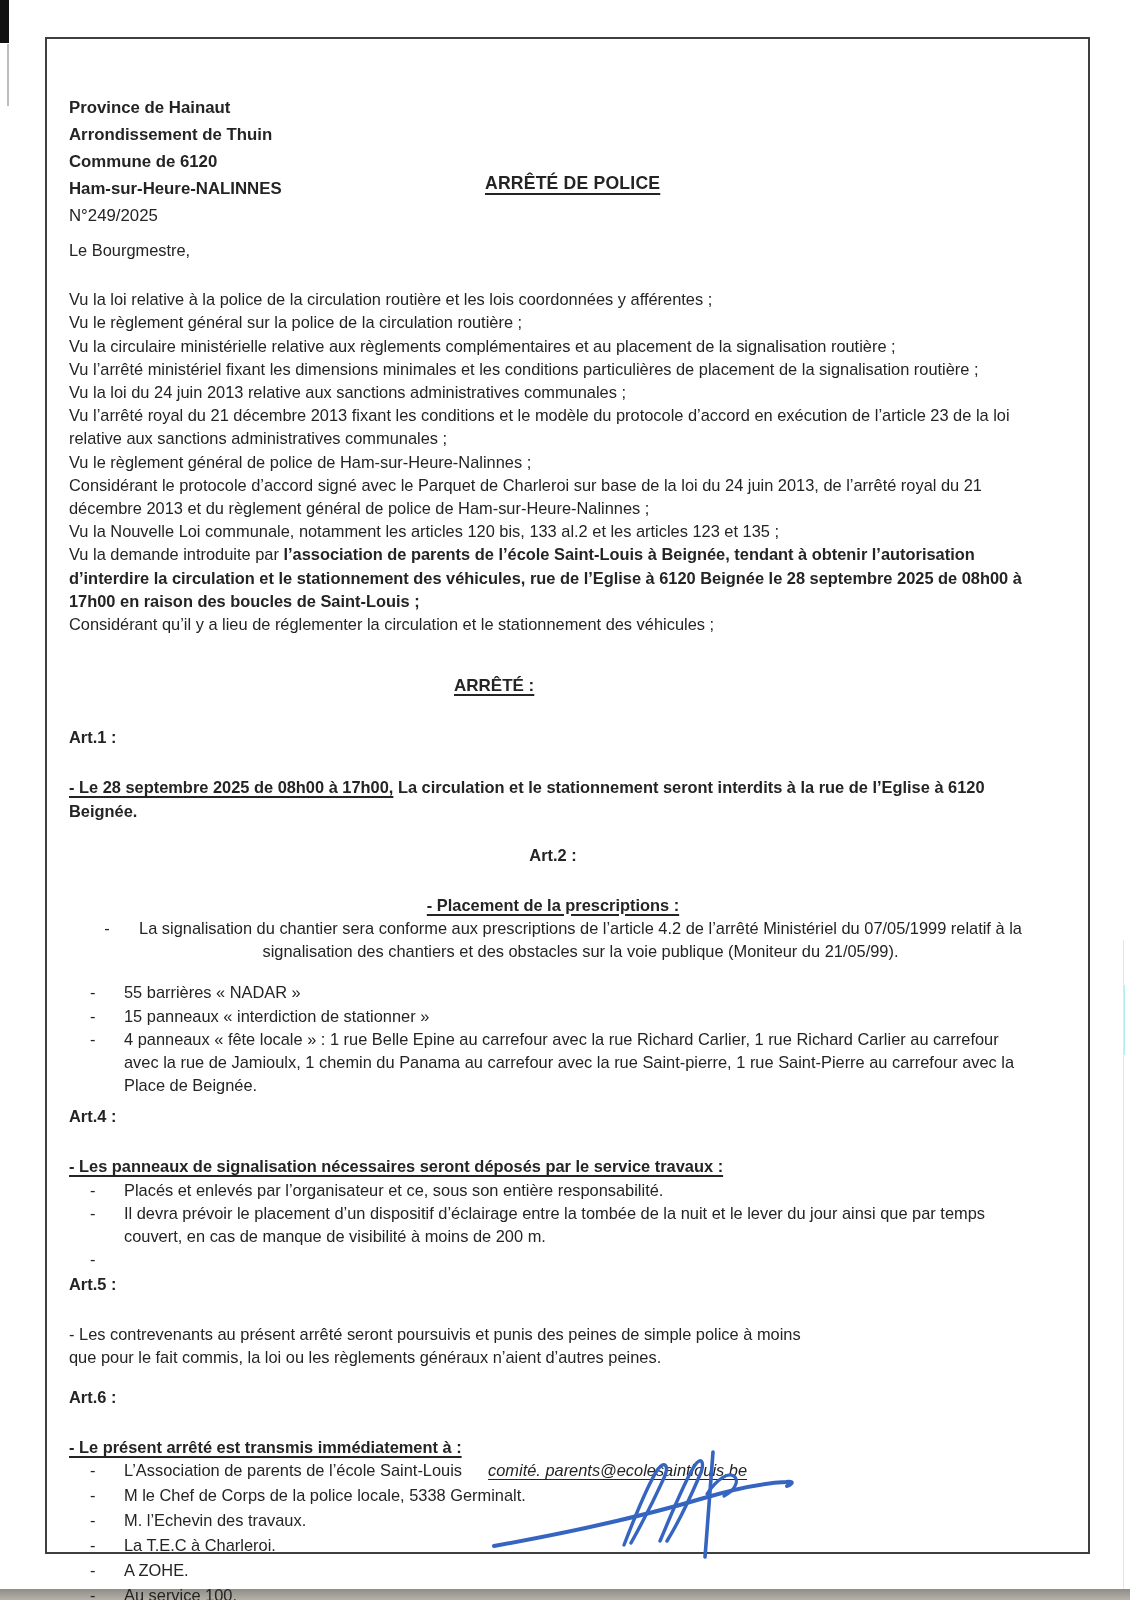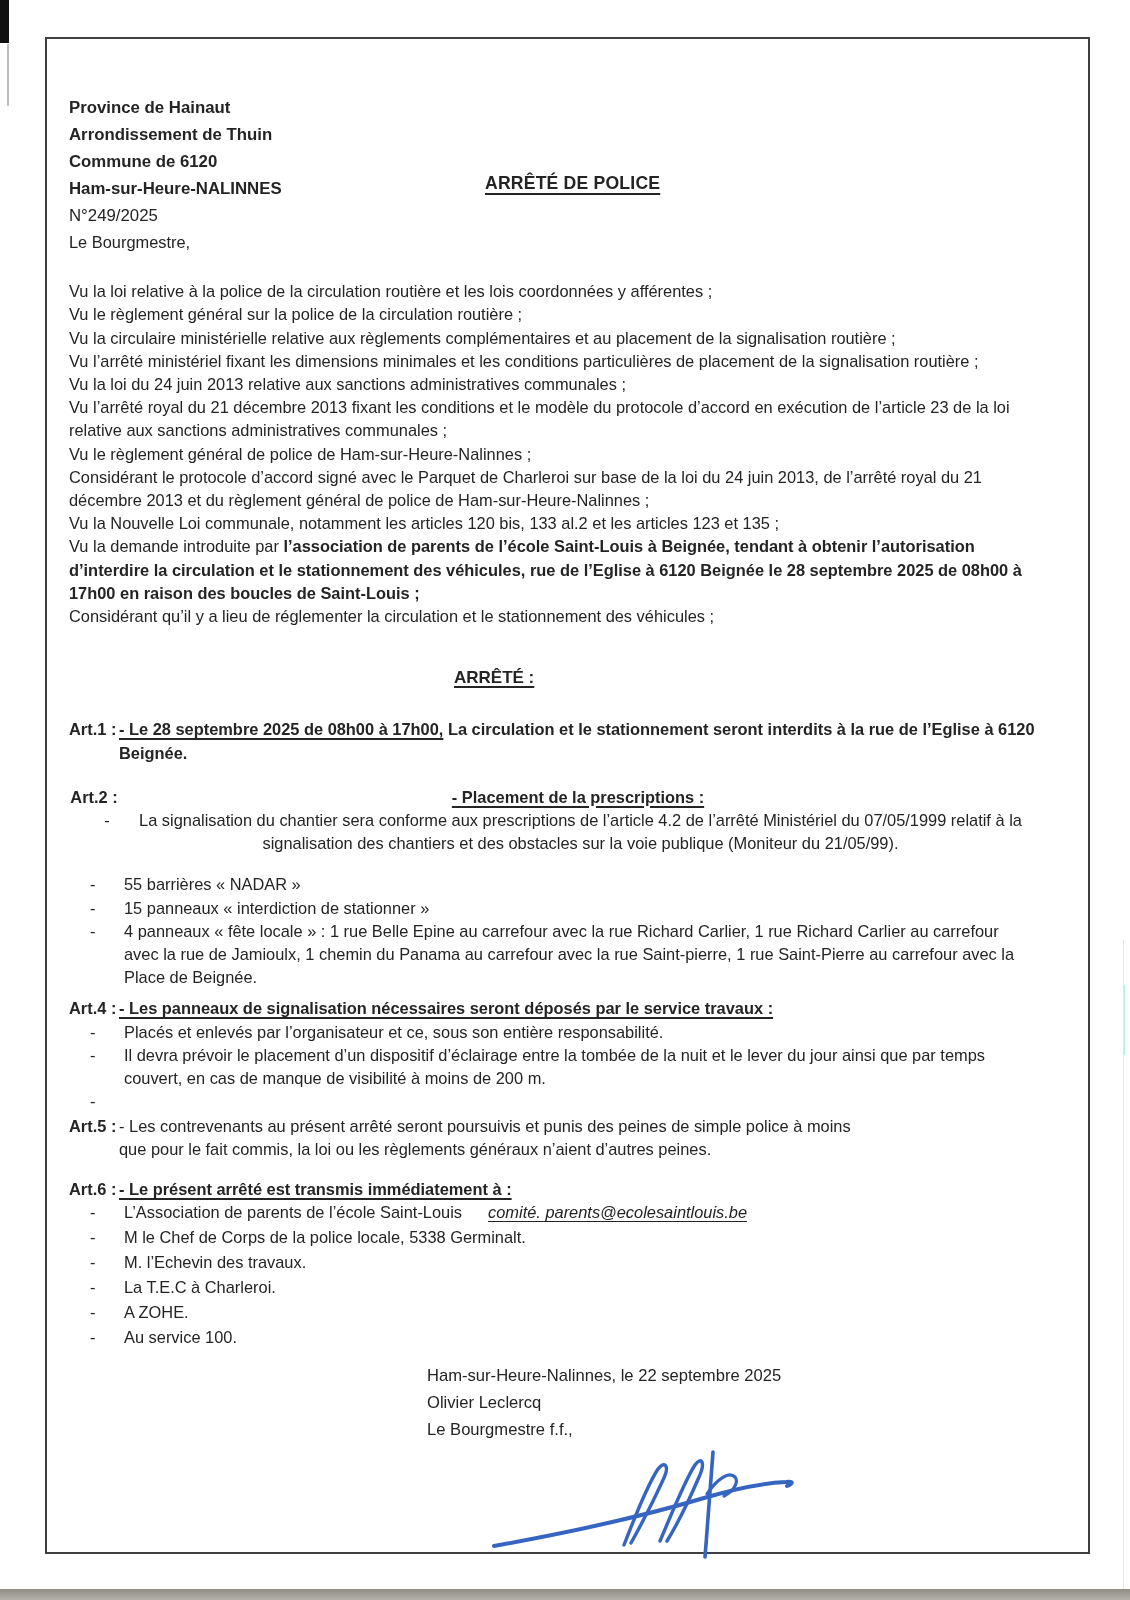--- a/index.html
+++ b/index.html
@@ -16,30 +16,30 @@
   .b{font-weight:700;}
   .u{text-decoration:underline;text-decoration-thickness:1.6px;text-underline-offset:3px;}
   .i{}
   
   .hdr-left{line-height:27px;font-size:16.8px;}
   .doc-title{
     position:absolute;left:438px;top:134px;font-size:17.6px;font-weight:700;
     text-decoration:underline;text-decoration-thickness:2px;text-underline-offset:4px;
     letter-spacing:.2px;
   }
-  .salutation{margin-top:2px;}
+  .salutation{margin-top:10px;}
   .recitals{margin-top:26px;}
   .recital{margin:0;}
   .decree-heading{
     margin-top:38px;margin-left:385px;font-weight:700;font-size:17px;
     text-decoration:underline;text-decoration-thickness:1.8px;text-underline-offset:3px;
   }
   
   .article{margin-top:0;}
-  .article-head{display:flex;}
+  .article-head{display:flex;flex-direction:column;}
   .alabel{flex:0 0 50px;font-weight:700;white-space:nowrap;}
   .acontent{flex:1;}
   .bullets{margin:0;}
   .bullet{display:flex;padding-left:21px;}
   .dash{flex:0 0 34px;}
   .btext{flex:1;}
   .mt-art1{margin-top:29px;}
   .mt-art2{margin-top:21px;text-align:center;}
   .mt-art3{margin-top:18px;}
   .mt-art4{margin-top:8px;}

